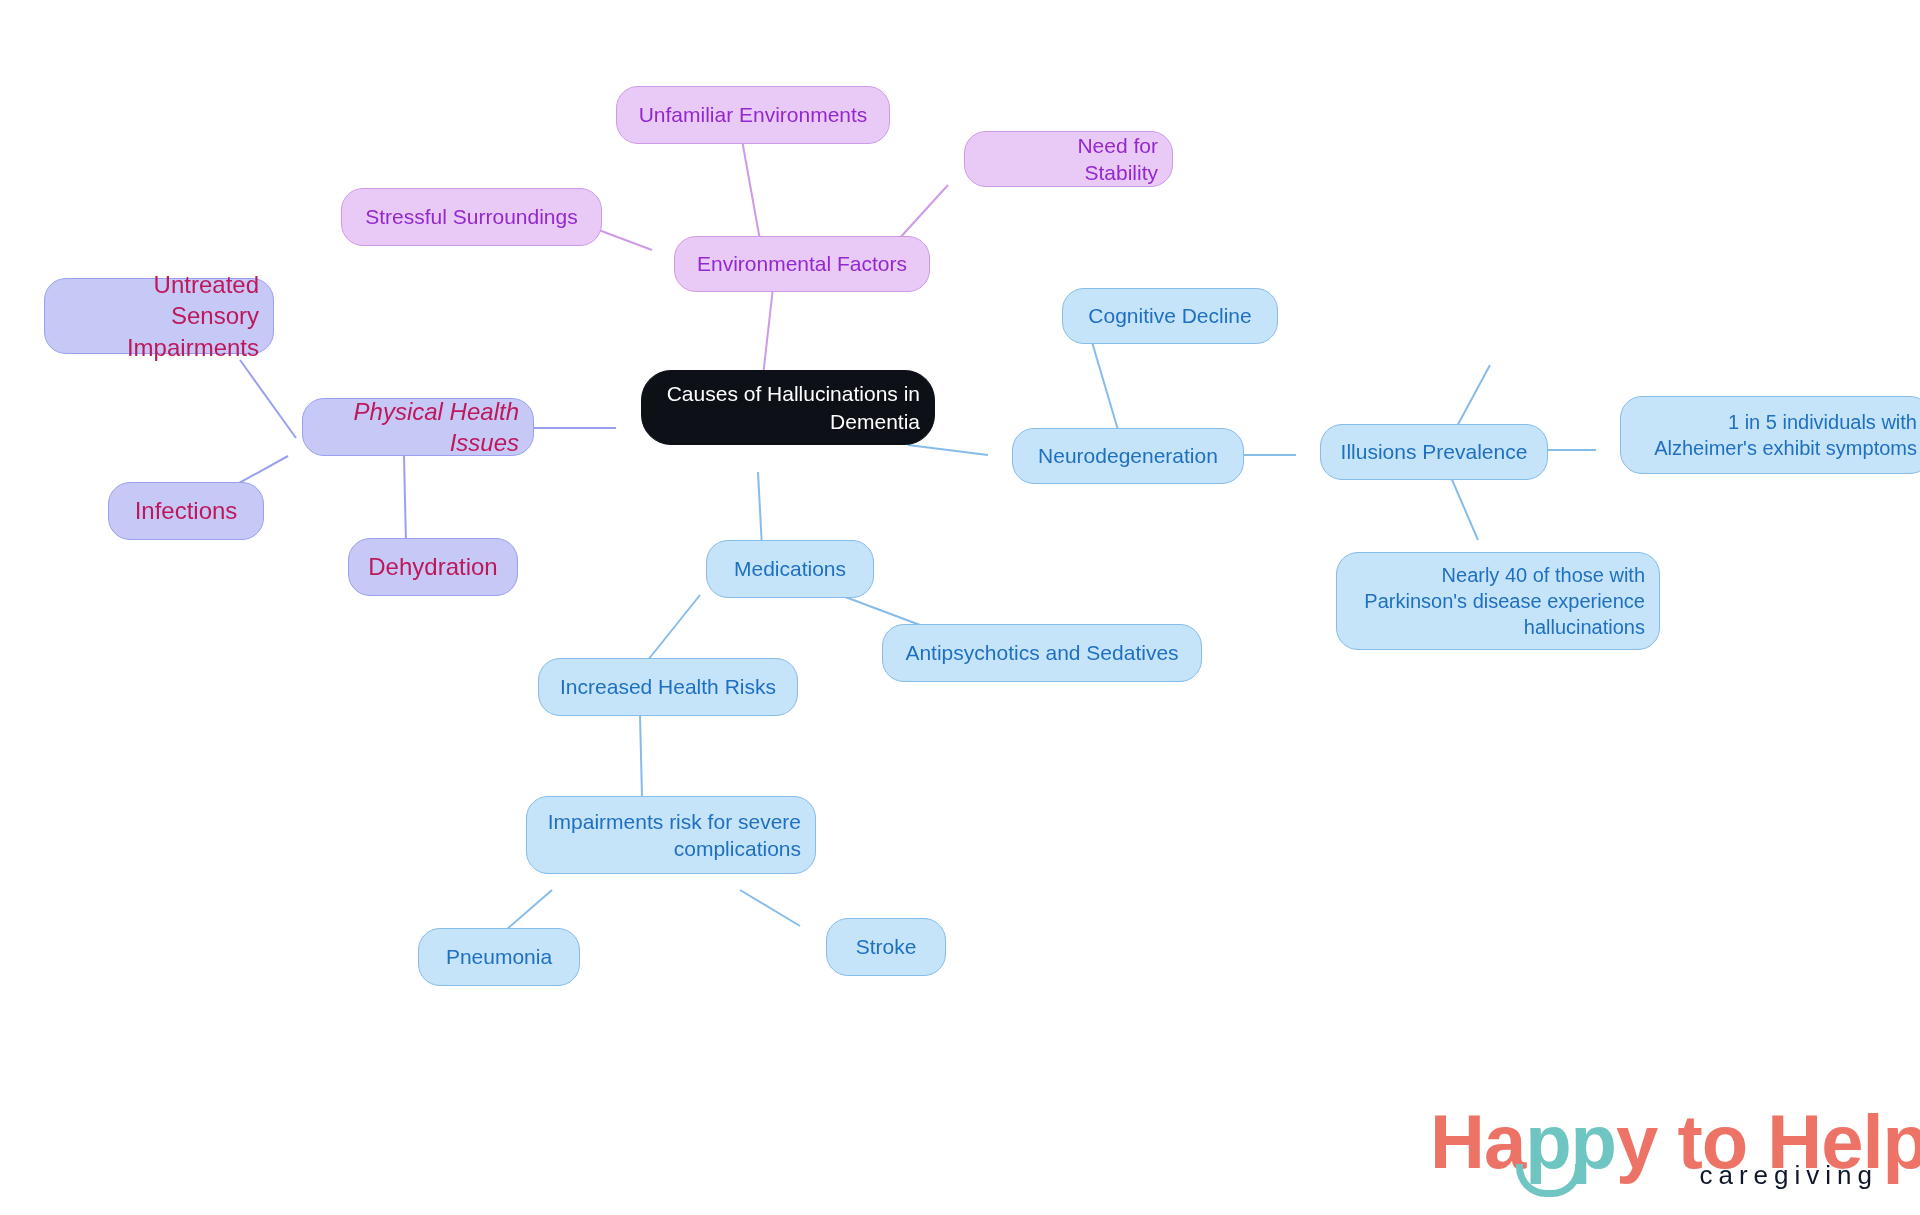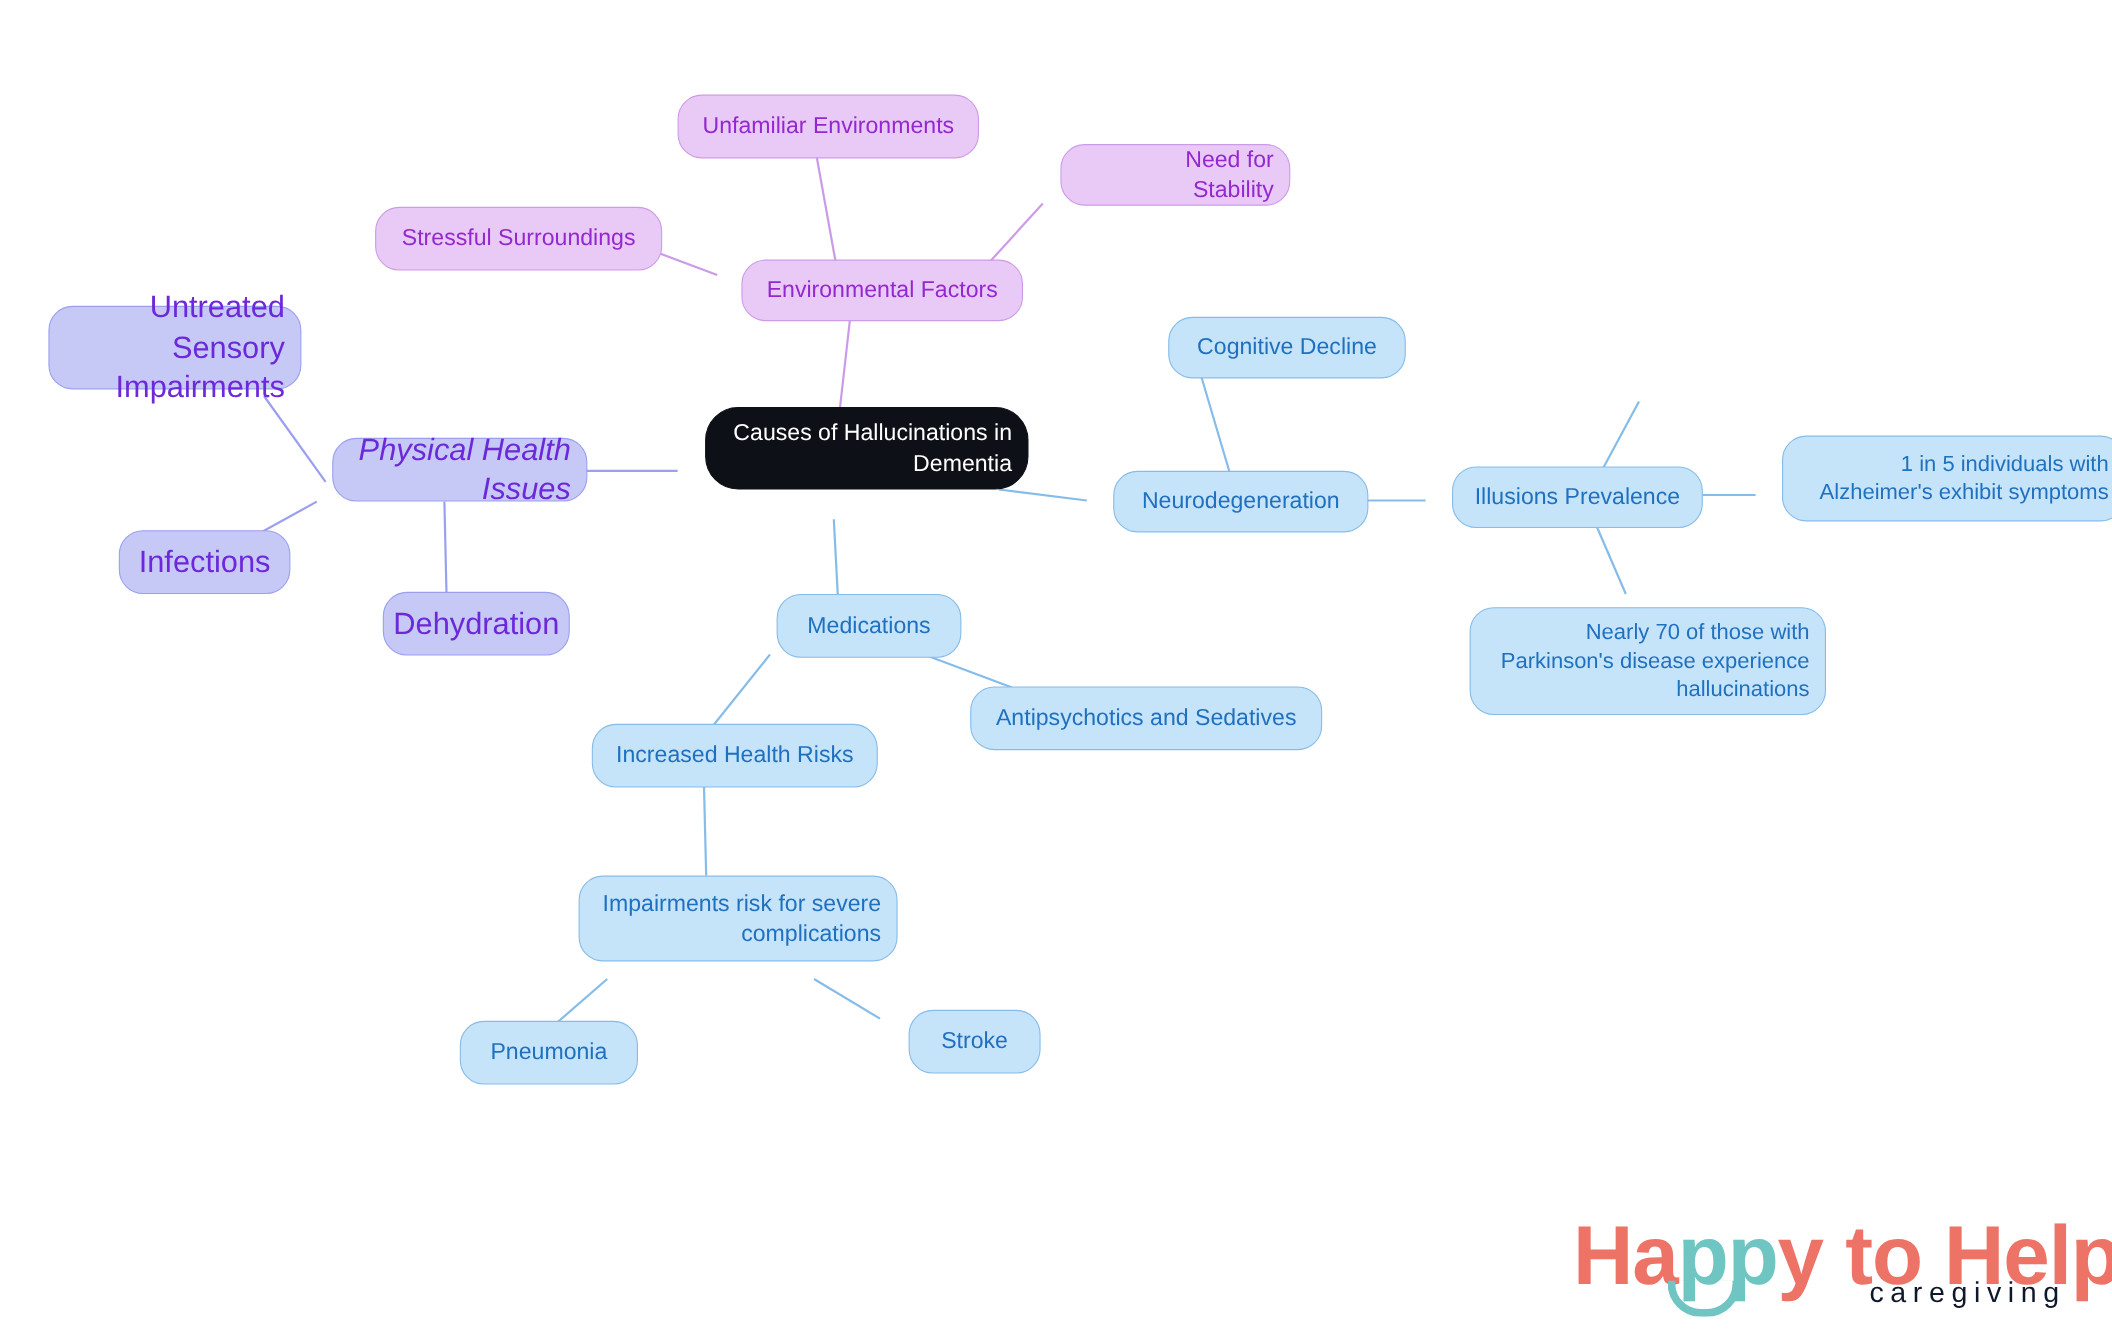--- a/index.html
+++ b/index.html
@@ -49,22 +49,22 @@
   }
   .node.blue {
     background: #c5e3f9;
     border-color: #86bce9;
     color: #1f70bf;
     font-size: 21px;
   }
   .node.periwinkle {
     background: #c6c9f5;
     border-color: #9aa0ef;
-    color: #6d28d9;
-    font-size: 28px;
+    color: #be185d;
+    font-size: 24px;
   }
   .node.pink {
     background: #e9caf6;
     border-color: #cd9ae8;
     color: #9428cf;
     font-size: 21px;
   }
   
   #logo {
     position: absolute;
@@ -145,21 +145,21 @@
 
   <div class="node periwinkle" style="left:274px; top:398px; width:232px; height:58px;font-style:italic;">Physical Health Issues</div>
   <div class="node periwinkle" style="left:16px; top:278px; width:230px; height:76px;">Untreated Sensory Impairments</div>
   <div class="node periwinkle" style="left:80px; top:482px; width:156px; height:58px;">Infections</div>
   <div class="node periwinkle" style="left:320px; top:538px; width:170px; height:58px;">Dehydration</div>
 
   <div class="node blue" style="left:984px; top:428px; width:232px; height:56px;">Neurodegeneration</div>
   <div class="node blue" style="left:1034px; top:288px; width:216px; height:56px;">Cognitive Decline</div>
   <div class="node blue" style="left:1292px; top:424px; width:228px; height:56px;">Illusions Prevalence</div>
   <div class="node blue" style="left:1592px; top:396px; width:312px; height:78px; font-size:20px;">1 in 5 individuals with Alzheimer's exhibit symptoms</div>
-  <div class="node blue" style="left:1308px; top:552px; width:324px; height:98px; font-size:20px;">Nearly 70 of those with Parkinson's disease experience hallucinations</div>
+  <div class="node blue" style="left:1308px; top:552px; width:324px; height:98px; font-size:20px;">Nearly 40 of those with Parkinson's disease experience hallucinations</div>
 
   <div class="node blue" style="left:678px; top:540px; width:168px; height:58px;">Medications</div>
   <div class="node blue" style="left:854px; top:624px; width:320px; height:58px;">Antipsychotics and Sedatives</div>
   <div class="node blue" style="left:510px; top:658px; width:260px; height:58px;">Increased Health Risks</div>
   <div class="node blue" style="left:498px; top:796px; width:290px; height:78px;">Impairments risk for severe complications</div>
   <div class="node blue" style="left:390px; top:928px; width:162px; height:58px;">Pneumonia</div>
   <div class="node blue" style="left:798px; top:918px; width:120px; height:58px;">Stroke</div>
 
   <div id="logo">
     <div class="logo-main"><span class="logo-coral">Ha</span><span class="logo-teal">pp</span><span class="logo-coral">y</span><span class="logo-coral"> to </span><span class="logo-coral">Help</span></div>

